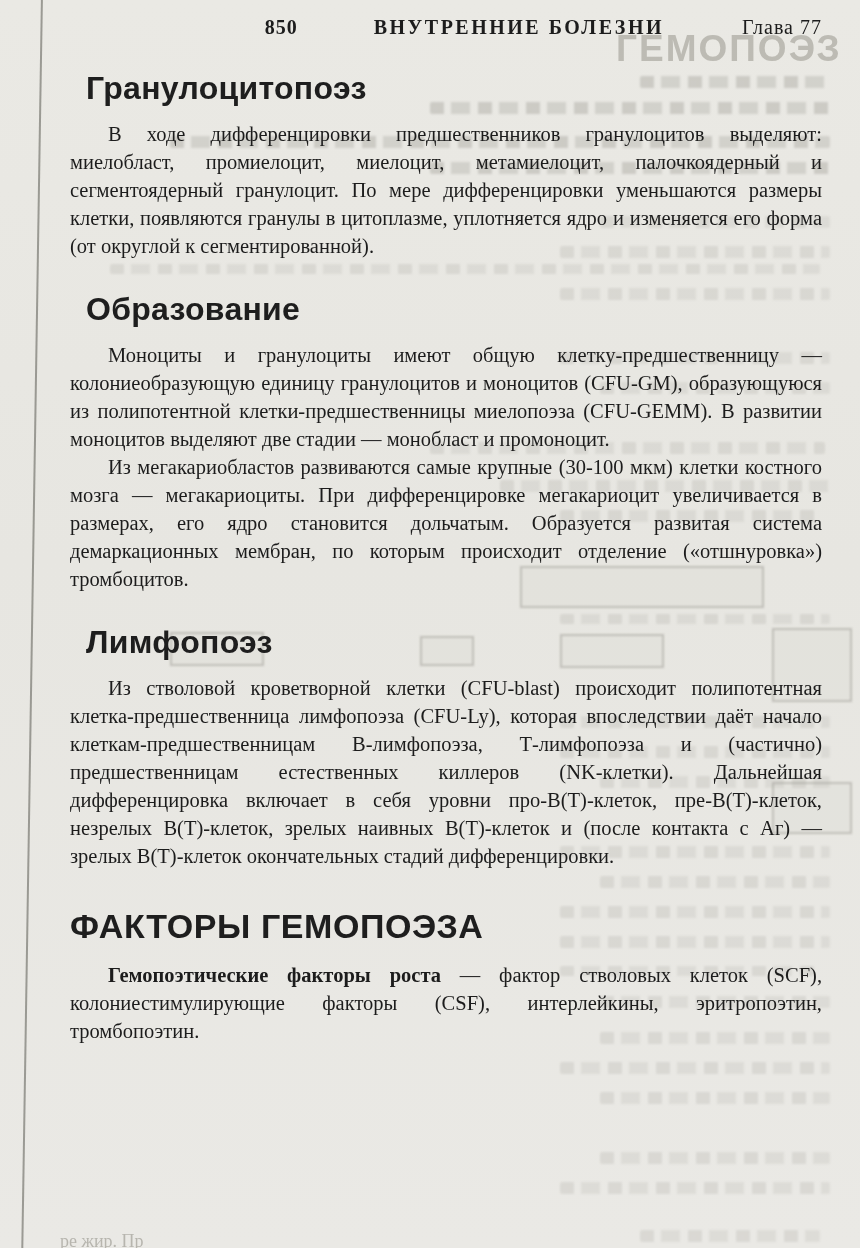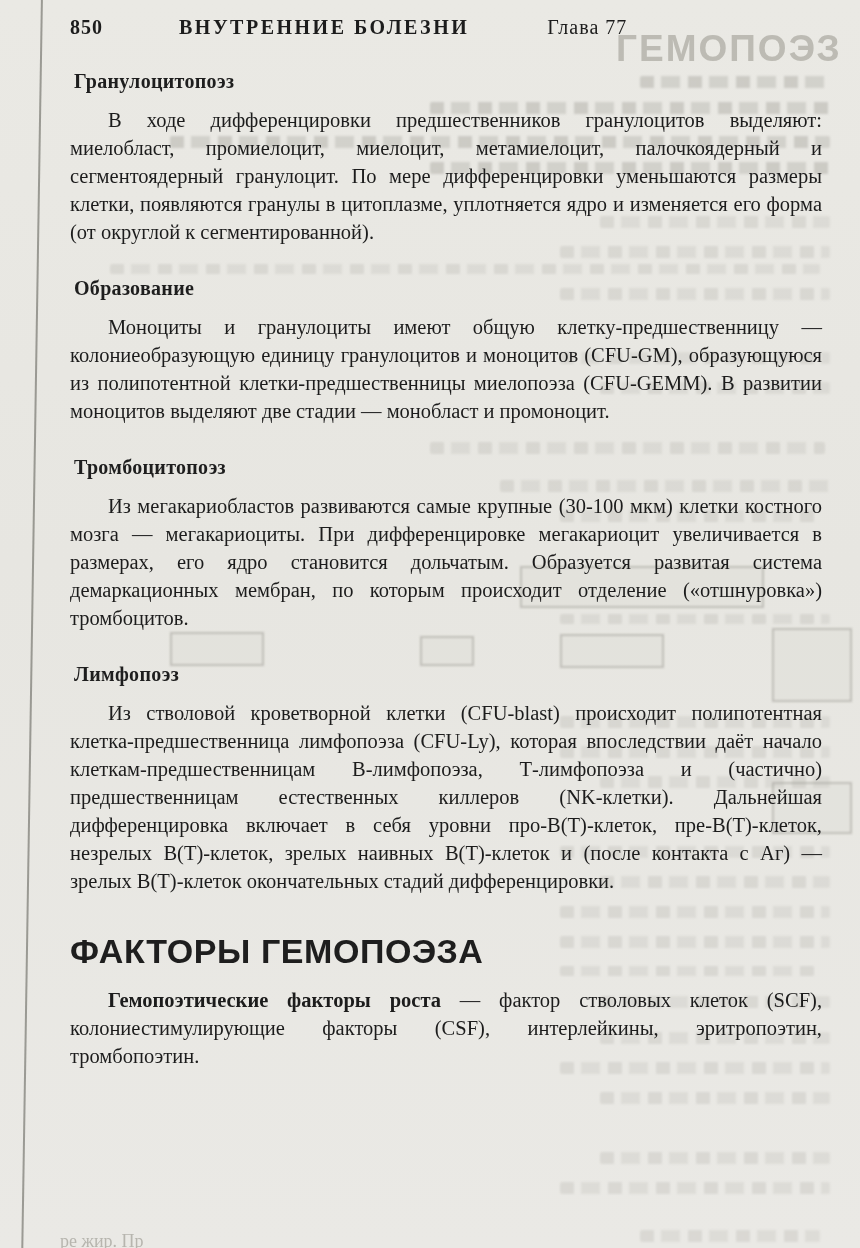--- a/index.html
+++ b/index.html
@@ -35,36 +35,36 @@
   .bbox{
     position:absolute;border:2px solid rgba(150,148,142,.45);
     filter:blur(.8px);background:rgba(200,198,192,.12);
   }
   .edge-line{
     position:absolute;left:41px;top:-6px;height:1262px;width:2px;
     background:rgba(75,75,68,.5);transform:rotate(.9deg);transform-origin:top left;
   }
   
   .content{position:absolute;left:70px;top:12px;width:752px;z-index:2;}
-  .pghead{display:flex;align-items:baseline;font-size:20px;margin-top:4px;}
+  .pghead{display:flex;align-items:baseline;font-size:20px;margin-top:4px;justify-content:flex-end;}
   .pgnum{font-weight:bold;letter-spacing:1px;}
   .booktitle{font-weight:bold;letter-spacing:2.5px;margin-left:76px;}
   .chapter{margin-left:78px;letter-spacing:1px;}
   .paras p{
     margin:0;text-align:justify;font-size:20.5px;line-height:28px;
     text-indent:38px;
   }
   .paras p.noindent{text-indent:0;}
   .paras .bold{font-weight:bold;}
   .intro{margin-top:22px;}
   h2{
     font-family:"Liberation Sans","DejaVu Sans",sans-serif;
     font-weight:600;color:#1e1e1e;
   }
-  h2.sub{font-size:20px;margin:31px 4px 13px;letter-spacing:.3px;font-family:Liberation Serif, serif;}
+  h2.sub{font-size:32px;margin:31px 16px 13px;letter-spacing:.3px;}
   h2.main{font-size:34px;margin:37px 0 15px;letter-spacing:.6px;}
 </style>
 </head>
 <body>
 
 <div class="page">
 
   <div class="bleed">
     <div class="bleed-title">ГЕМОПОЭЗ</div>
     <div class="bl" style="left:640px;top:76px;width:190px"></div>
@@ -124,21 +124,20 @@
     </section>
 
     <section>
       <h2 class="sub">Образование</h2>
       <div class="paras">
           <p><span>Моноциты и гранулоциты имеют общую клетку-предшественницу — колониеобразующую единицу гранулоцитов и моноцитов (CFU-GM), образующуюся из полипотентной клетки-предшественницы миелопоэза (CFU-GEMM). В развитии моноцитов выделяют две стадии — монобласт и промоноцит.</span></p>
         </div>
     </section>
 
     <section>
-      <h2 class="sub">Тромбоцитопоэз</h2>
       <div class="paras">
           <p><span>Из мегакариобластов развиваются самые крупные (30-100 мкм) клетки костного мозга — мегакариоциты. При дифференцировке мегакариоцит увеличивается в размерах, его ядро становится дольчатым. Образуется развитая система демаркационных мембран, по которым происходит отделение («отшнуровка») тромбоцитов.</span></p>
         </div>
     </section>
 
     <section>
       <h2 class="sub">Лимфопоэз</h2>
       <div class="paras">
           <p><span>Из стволовой кроветворной клетки (CFU-blast) происходит полипотентная клетка-предшественница лимфопоэза (CFU-Ly), которая впоследствии даёт начало клеткам-предшественницам В-лимфопоэза, Т-лимфопоэза и (частично) предшественницам естественных киллеров (NK-клетки). Дальнейшая дифференцировка включает в себя уровни про-В(Т)-клеток, пре-В(Т)-клеток, незрелых В(Т)-клеток, зрелых наивных В(Т)-клеток и (после контакта с Аг) — зрелых В(Т)-клеток окончательных стадий дифференцировки.</span></p>
         </div>

